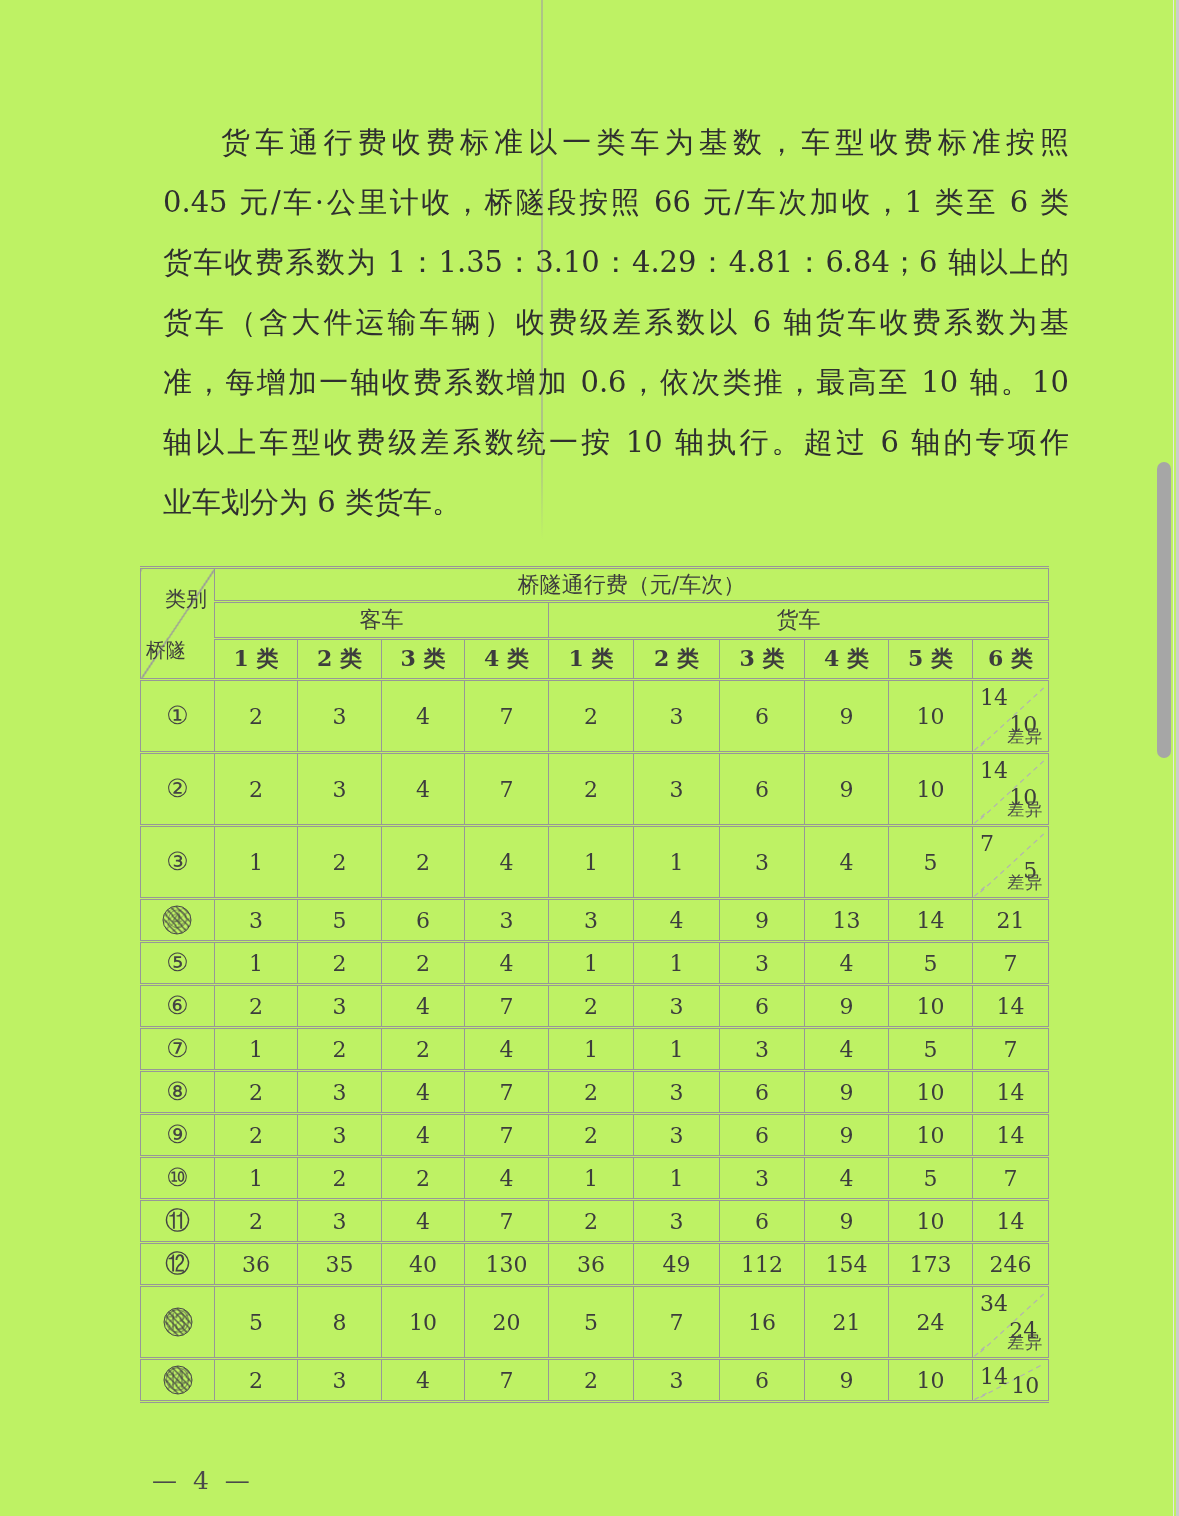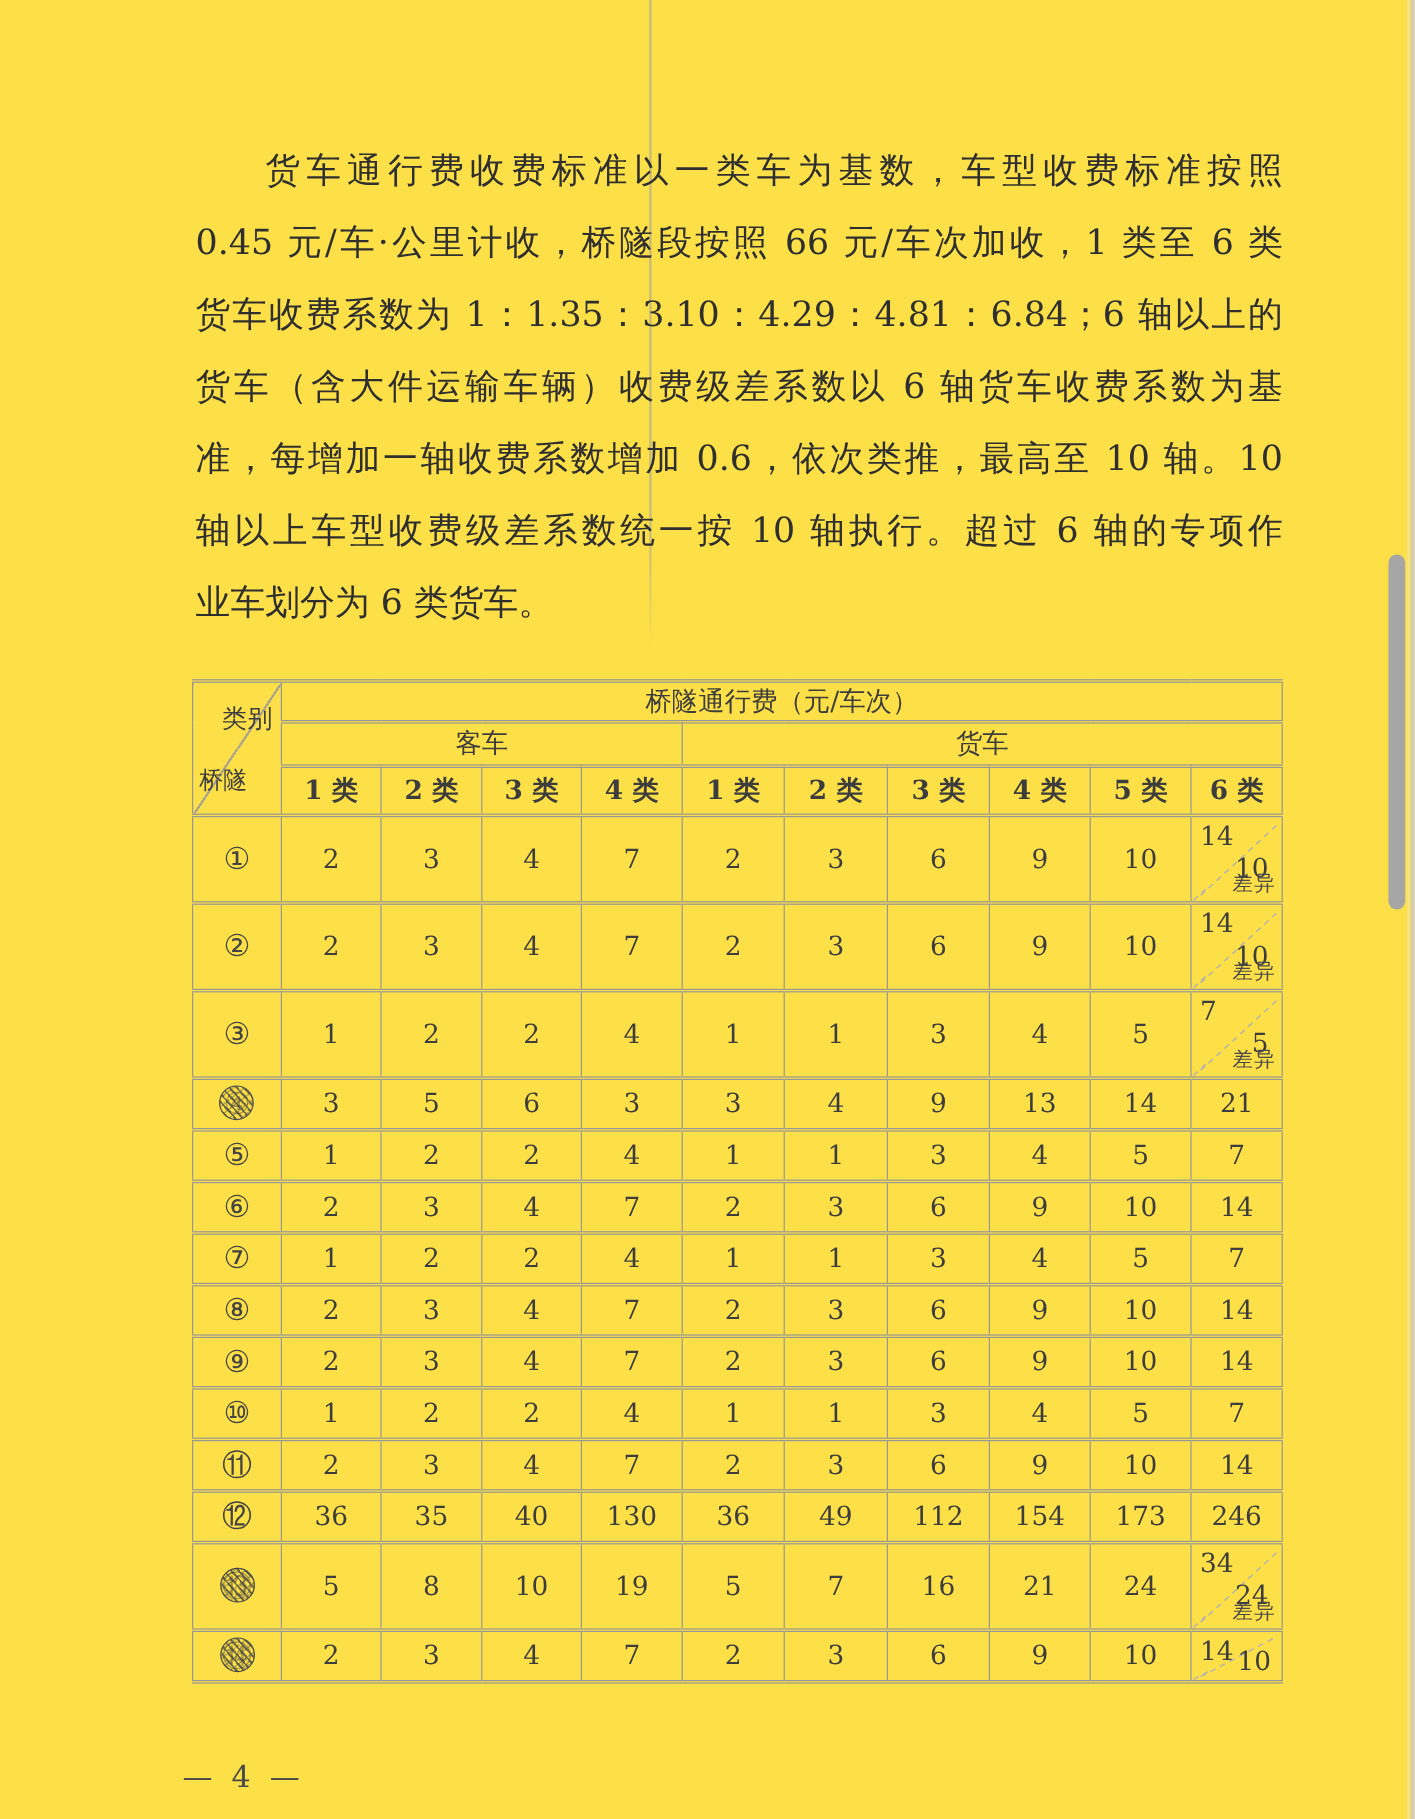--- a/index.html
+++ b/index.html
@@ -1,40 +1,40 @@
 <!DOCTYPE html>
 <html><head>
 <meta charset="utf-8">
 <style>
   * { margin:0; padding:0; box-sizing:border-box; }
   html,body { background:#e9e9e9; }
   .page {
     position:relative; width:1179px; height:1516px;
-    background:#fde047; overflow:hidden;
+    background:#bef264; overflow:hidden;
     font-family:"DejaVu Serif","Liberation Serif",serif;
     color:#2f2f2f;
   }
   
   .fold-line { position:absolute; left:541px; top:0; width:2px; height:540px;
     background:linear-gradient(to bottom, rgba(158,158,162,.55) 0 82%, rgba(158,158,162,0)); }
   .edge-line-outer { position:absolute; right:0; top:0; width:3px; height:100%; background:#cccccc; }
   .edge-line-inner { position:absolute; right:5px; top:0; width:1px; height:100%; background:#e6e6e6; }
   .scroll-thumb { position:absolute; left:1157px; top:462px; width:14px; height:296px;
     background:#a6a6a6; border-radius:7px; }
   
   .para { position:absolute; top:112px; left:163px; width:906px;
     font-size:29px; line-height:60px; color:#2f2f2f; }
   .para .ln { text-align:justify; text-align-last:justify; white-space:nowrap; }
   .para .ln.indent { padding-left:58px; }
   .para .ln.last { text-align-last:left; }
   
   .tbl-title { position:absolute; top:530px; left:157px; width:908px;
     text-align:center; font-size:24px; font-weight:bold; letter-spacing:3px; color:#262626; }
   
-  table.toll { position:absolute; top:566px; left:160px; width:908px;
+  table.toll { position:absolute; top:566px; left:140px; width:908px;
     border-collapse:collapse; table-layout:fixed; }
   table.toll td { border:1px solid #979797; border-top:3px double #979797; border-bottom:3px double #979797;
     text-align:center; vertical-align:middle; font-size:22px; color:#3d3d3d; overflow:hidden; }
   .hr1 td { height:34px; font-size:22px; color:#333; }
   .hr2 td { height:37px; font-size:22px; color:#333; }
   .hr3 td { height:41px; font-weight:bold; font-size:21px; color:#333; }
   tbody tr { height:43px; }
   tbody tr.tall { height:73px; }
   td.corner { position:relative;
     background:linear-gradient(to bottom right, transparent calc(50% - 0.8px), #9a9a9a calc(50% - 0.8px), #9a9a9a calc(50% + 0.8px), transparent calc(50% + 0.8px)); }
@@ -297,21 +297,21 @@
           <td>112</td>
           <td>154</td>
           <td>173</td>
           <td>246</td>
         </tr>
         <tr class="tall">
           <td><span class="circ scribbled"><span class="g">⑬</span></span></td>
           <td>5</td>
           <td>8</td>
           <td>10</td>
-          <td>19</td>
+          <td>20</td>
           <td>5</td>
           <td>7</td>
           <td>16</td>
           <td>21</td>
           <td>24</td>
           <td class="split">
             <svg class="diag" viewBox="0 0 100 100" preserveAspectRatio="none">
               <line x1="10" y1="93" x2="94" y2="10"></line>
               <line x1="2" y1="99" x2="18" y2="83"></line>
             </svg>

